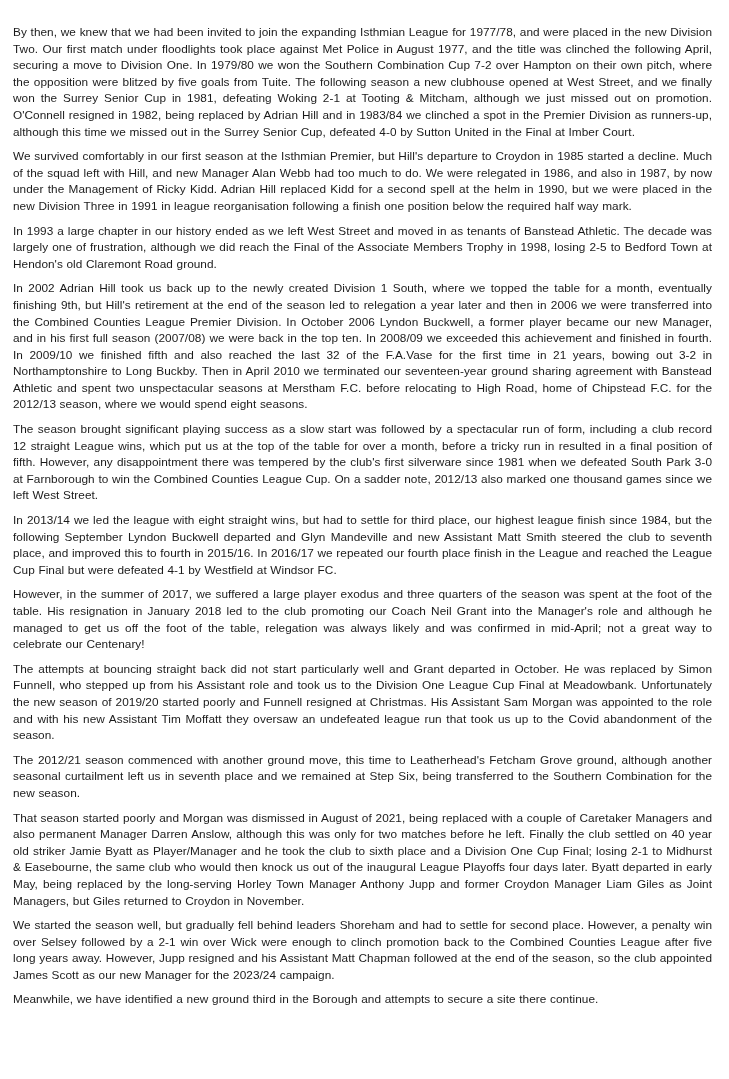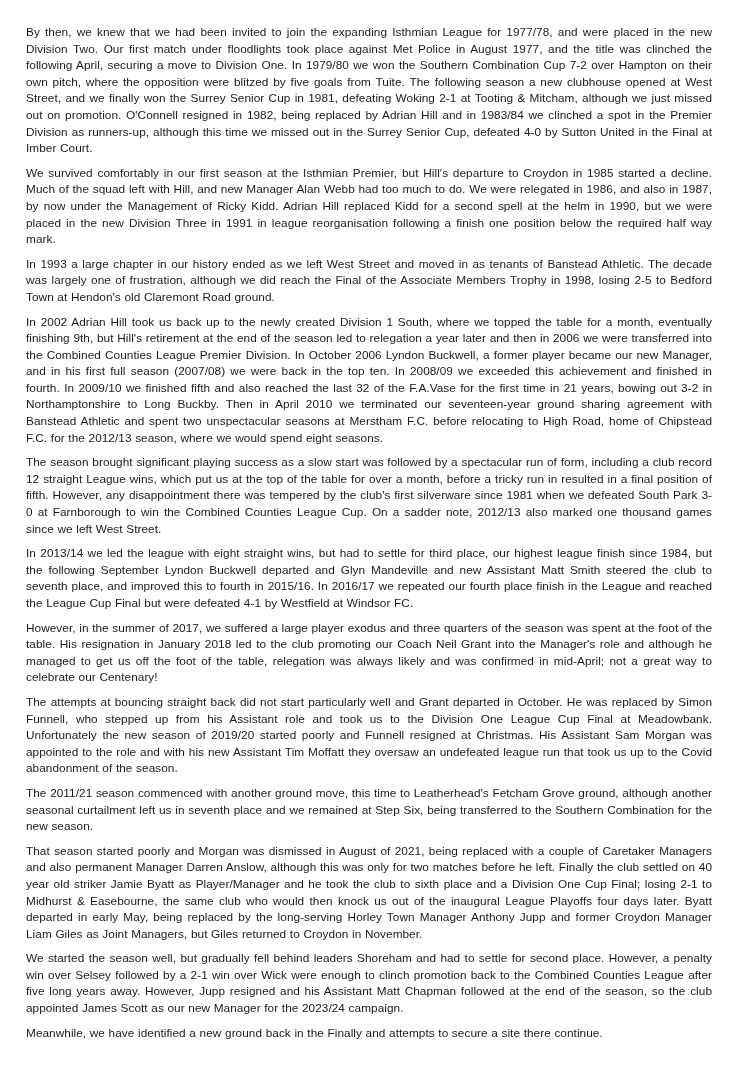--- a/index.html
+++ b/index.html
@@ -5,21 +5,21 @@
   html, body {
     margin: 0;
     padding: 0;
     background: #ffffff;
   }
   .page {
     width: 729px;
     height: 1079px;
     background: #ffffff;
     box-sizing: border-box;
-    padding: 24px 17px 0 26px;
+    padding: 24px 17px 0 13px;
     overflow: hidden;
     font-family: "Liberation Sans", "DejaVu Sans", sans-serif;
     color: #1a1a1a;
   }
   .doc p {
     margin: 0 0 8px 0;
     font-size: 11.8px;
     line-height: 16.6px;
     text-align: justify;
     letter-spacing: 0.05px;
@@ -33,18 +33,18 @@
 <div class="page">
   <div class="doc">
     <p>By then, we knew that we had been invited to join the expanding Isthmian League for 1977/78, and were placed in the new Division Two. Our first match under floodlights took place against Met Police in August 1977, and the title was clinched the following April, securing a move to Division One. In 1979/80 we won the Southern Combination Cup 7-2 over Hampton on their own pitch, where the opposition were blitzed by five goals from Tuite. The following season a new clubhouse opened at West Street, and we finally won the Surrey Senior Cup in 1981, defeating Woking 2-1 at Tooting &amp; Mitcham, although we just missed out on promotion. O'Connell resigned in 1982, being replaced by Adrian Hill and in 1983/84 we clinched a spot in the Premier Division as runners-up, although this time we missed out in the Surrey Senior Cup, defeated 4-0 by Sutton United in the Final at Imber Court.</p>
     <p>We survived comfortably in our first season at the Isthmian Premier, but Hill's departure to Croydon in 1985 started a decline. Much of the squad left with Hill, and new Manager Alan Webb had too much to do. We were relegated in 1986, and also in 1987, by now under the Management of Ricky Kidd. Adrian Hill replaced Kidd for a second spell at the helm in 1990, but we were placed in the new Division Three in 1991 in league reorganisation following a finish one position below the required half way mark.</p>
     <p>In 1993 a large chapter in our history ended as we left West Street and moved in as tenants of Banstead Athletic. The decade was largely one of frustration, although we did reach the Final of the Associate Members Trophy in 1998, losing 2-5 to Bedford Town at Hendon's old Claremont Road ground.</p>
     <p>In 2002 Adrian Hill took us back up to the newly created Division 1 South, where we topped the table for a month, eventually finishing 9th, but Hill's retirement at the end of the season led to relegation a year later and then in 2006 we were transferred into the Combined Counties League Premier Division. In October 2006 Lyndon Buckwell, a former player became our new Manager, and in his first full season (2007/08) we were back in the top ten. In 2008/09 we exceeded this achievement and finished in fourth. In 2009/10 we finished fifth and also reached the last 32 of the F.A.Vase for the first time in 21 years, bowing out 3-2 in Northamptonshire to Long Buckby. Then in April 2010 we terminated our seventeen-year ground sharing agreement with Banstead Athletic and spent two unspectacular seasons at Merstham F.C. before relocating to High Road, home of Chipstead F.C. for the 2012/13 season, where we would spend eight seasons.</p>
     <p>The season brought significant playing success as a slow start was followed by a spectacular run of form, including a club record 12 straight League wins, which put us at the top of the table for over a month, before a tricky run in resulted in a final position of fifth. However, any disappointment there was tempered by the club's first silverware since 1981 when we defeated South Park 3-0 at Farnborough to win the Combined Counties League Cup. On a sadder note, 2012/13 also marked one thousand games since we left West Street.</p>
     <p>In 2013/14 we led the league with eight straight wins, but had to settle for third place, our highest league finish since 1984, but the following September Lyndon Buckwell departed and Glyn Mandeville and new Assistant Matt Smith steered the club to seventh place, and improved this to fourth in 2015/16. In 2016/17 we repeated our fourth place finish in the League and reached the League Cup Final but were defeated 4-1 by Westfield at Windsor FC.</p>
     <p>However, in the summer of 2017, we suffered a large player exodus and three quarters of the season was spent at the foot of the table. His resignation in January 2018 led to the club promoting our Coach Neil Grant into the Manager's role and although he managed to get us off the foot of the table, relegation was always likely and was confirmed in mid-April; not a great way to celebrate our Centenary!</p>
     <p>The attempts at bouncing straight back did not start particularly well and Grant departed in October. He was replaced by Simon Funnell, who stepped up from his Assistant role and took us to the Division One League Cup Final at Meadowbank. Unfortunately the new season of 2019/20 started poorly and Funnell resigned at Christmas. His Assistant Sam Morgan was appointed to the role and with his new Assistant Tim Moffatt they oversaw an undefeated league run that took us up to the Covid abandonment of the season.</p>
-    <p>The 2011/21 season commenced with another ground move, this time to Leatherhead's Fetcham Grove ground, although another seasonal curtailment left us in seventh place and we remained at Step Six, being transferred to the Southern Combination for the new season.</p>
+    <p>The 2012/21 season commenced with another ground move, this time to Leatherhead's Fetcham Grove ground, although another seasonal curtailment left us in seventh place and we remained at Step Six, being transferred to the Southern Combination for the new season.</p>
     <p>That season started poorly and Morgan was dismissed in August of 2021, being replaced with a couple of Caretaker Managers and also permanent Manager Darren Anslow, although this was only for two matches before he left. Finally the club settled on 40 year old striker Jamie Byatt as Player/Manager and he took the club to sixth place and a Division One Cup Final; losing 2-1 to Midhurst &amp; Easebourne, the same club who would then knock us out of the inaugural League Playoffs four days later. Byatt departed in early May, being replaced by the long-serving Horley Town Manager Anthony Jupp and former Croydon Manager Liam Giles as Joint Managers, but Giles returned to Croydon in November.</p>
     <p>We started the season well, but gradually fell behind leaders Shoreham and had to settle for second place. However, a penalty win over Selsey followed by a 2-1 win over Wick were enough to clinch promotion back to the Combined Counties League after five long years away. However, Jupp resigned and his Assistant Matt Chapman followed at the end of the season, so the club appointed James Scott as our new Manager for the 2023/24 campaign.</p>
-    <p>Meanwhile, we have identified a new ground back in the Finally and attempts to secure a site there continue.</p>
+    <p>Meanwhile, we have identified a new ground third in the Borough and attempts to secure a site there continue.</p>
   </div>
 </div>
 
 </body></html>

